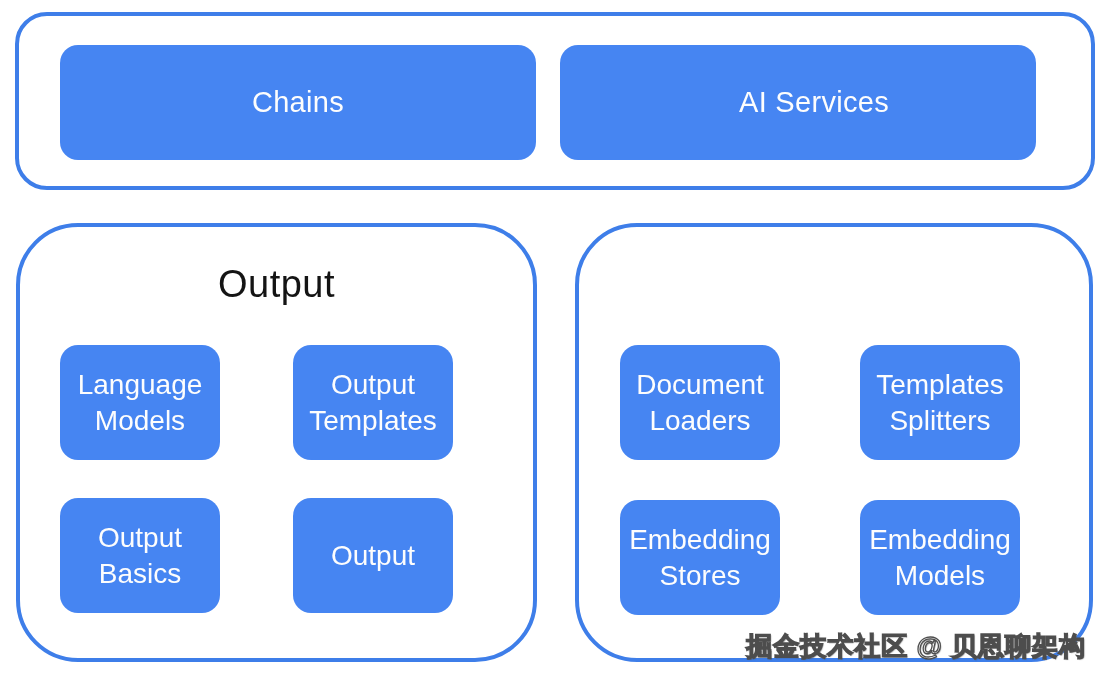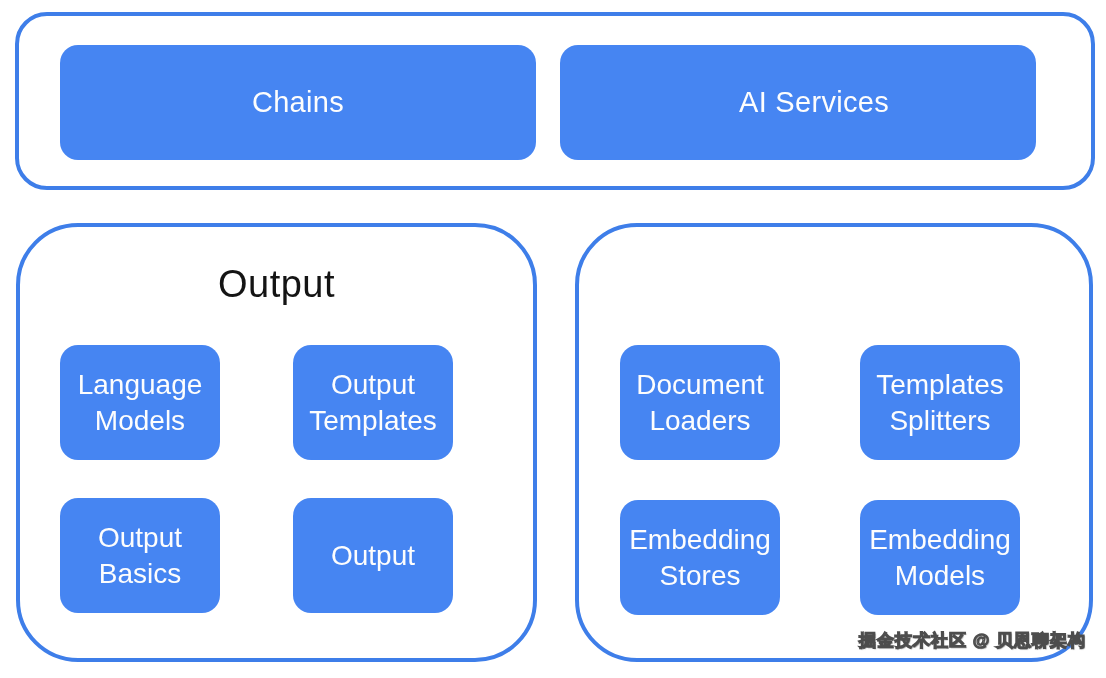--- a/index.html
+++ b/index.html
@@ -45,21 +45,21 @@
   }
   .group-basics .grid { left:40px; }
   .group-rag    .grid { left:41px;gap:40px; }
   .node-small {
     width:160px; height:115px; font-size:28px; line-height:1.28; padding:0 8px;
   }
 
   
   .watermark {
     position:absolute; top:629px; right:20px; z-index:5;
-    font-size:17px; font-weight:bold; letter-spacing:1px;
+    font-size:26px; font-weight:bold; letter-spacing:1px;
     color:#ffffff;
     -webkit-text-stroke:1.3px #4d4d4d;
     text-shadow:1px 1px 1px rgba(80,80,80,0.55);
     white-space:nowrap;
   }
 </style>
 </head>
 <body>
 
 <div class="canvas">

